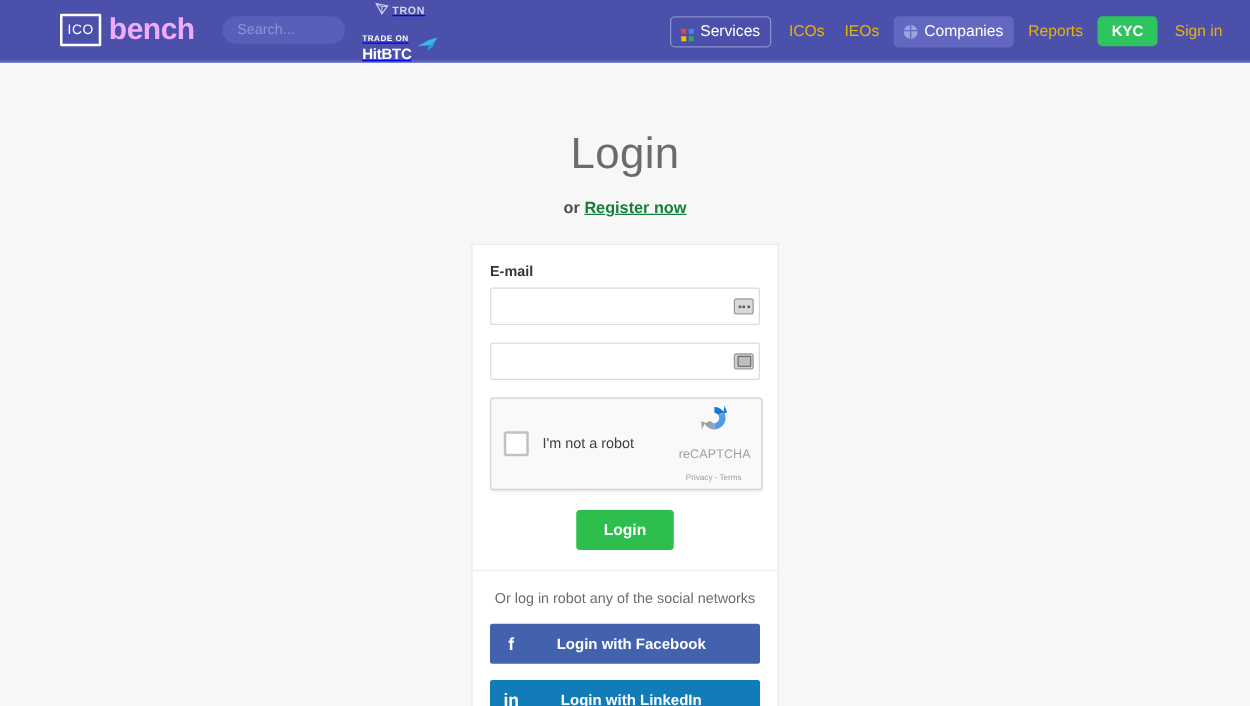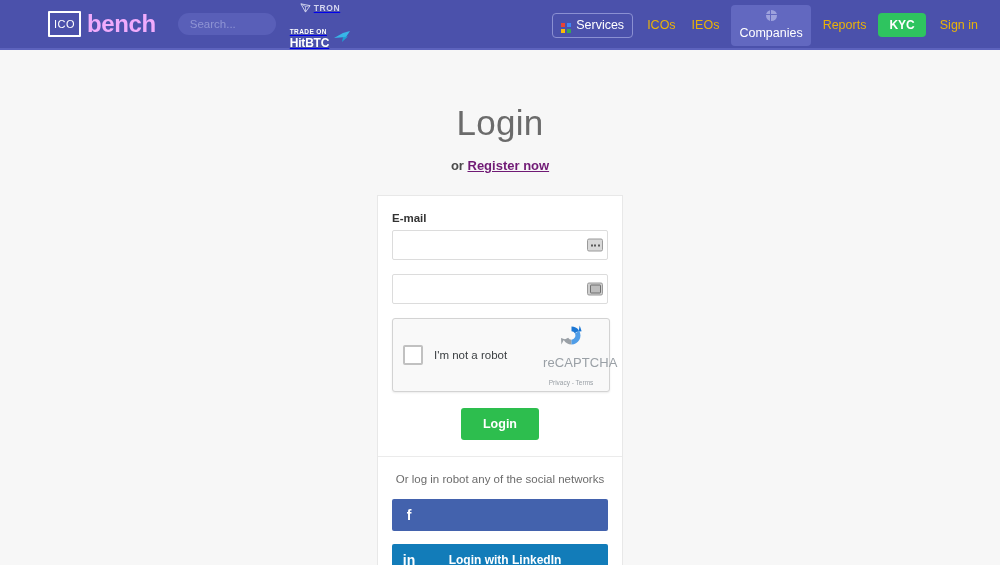--- a/index.html
+++ b/index.html
@@ -131,21 +131,20 @@
     gap: 2px;
   }
   .grid-icon i { display:block; width: 4px; height: 4px; }
   .nav-companies {
     display: flex; align-items: center; gap: 5px;
     background: #6268c0;
     border-radius: 4px;
     padding: 5px 8px;
     color: #ffffff;
     margin: 0 4px;
-    flex-direction: column;
   }
   .globe-icon {
     width: 11px; height: 11px; border-radius: 50%;
     background: #9ea2dd;
     position: relative;
     flex: 0 0 auto;
   }
   .globe-icon::before, .globe-icon::after {
     content: ""; position: absolute; background: #6268c0;
   }
@@ -176,21 +175,21 @@
     line-height: 42px;
     letter-spacing: .3px;
   }
   .sub-line {
     margin-top: 14px;
     font-size: 13px;
     color: #4a4a4a;
     font-weight: bold;
   }
   .sub-line a {
-    color: #701a75;
+    color: #15803d;
     text-decoration: underline;
   }
 
   
   .card {
     width: 246px;
     margin: 22px auto 0 auto;
     background: #ffffff;
     border: 1px solid #e8e8e8;
     border-bottom: none;
@@ -276,21 +275,21 @@
     text-align: center;
     flex: 0 0 auto;
     width: 56px;
   }
   .rc-logo {
     width: 27px; height: 27px;
     margin: 0 auto 1px auto;
     position: relative;
   }
   .rc-name {
-    font-size: 13px;
+    font-size: 10px;
     color: #9aa0a6;
     line-height: 9px;
     letter-spacing: .1px;
     margin-top: 38px;
   }
   .rc-terms {
     font-size: 6.5px;
     color: #9aa0a6;
     line-height: 8px;
   }
@@ -459,20 +458,21 @@
     <div class="login-btn-row">
       <button class="login-btn">Login</button>
     </div>
 
     <div class="divider"></div>
 
     <div class="social-hint">Or log in robot any of the social networks</div>
 
     <button class="social-btn fb">
       <span class="s-icon">f</span>
+      <span class="s-label">Login with Facebook</span>
     </button>
 
     <button class="social-btn li">
       <span class="s-icon">in</span>
       <span class="s-label">Login with LinkedIn</span>
     </button>
 
   </div>
 </div>
 

